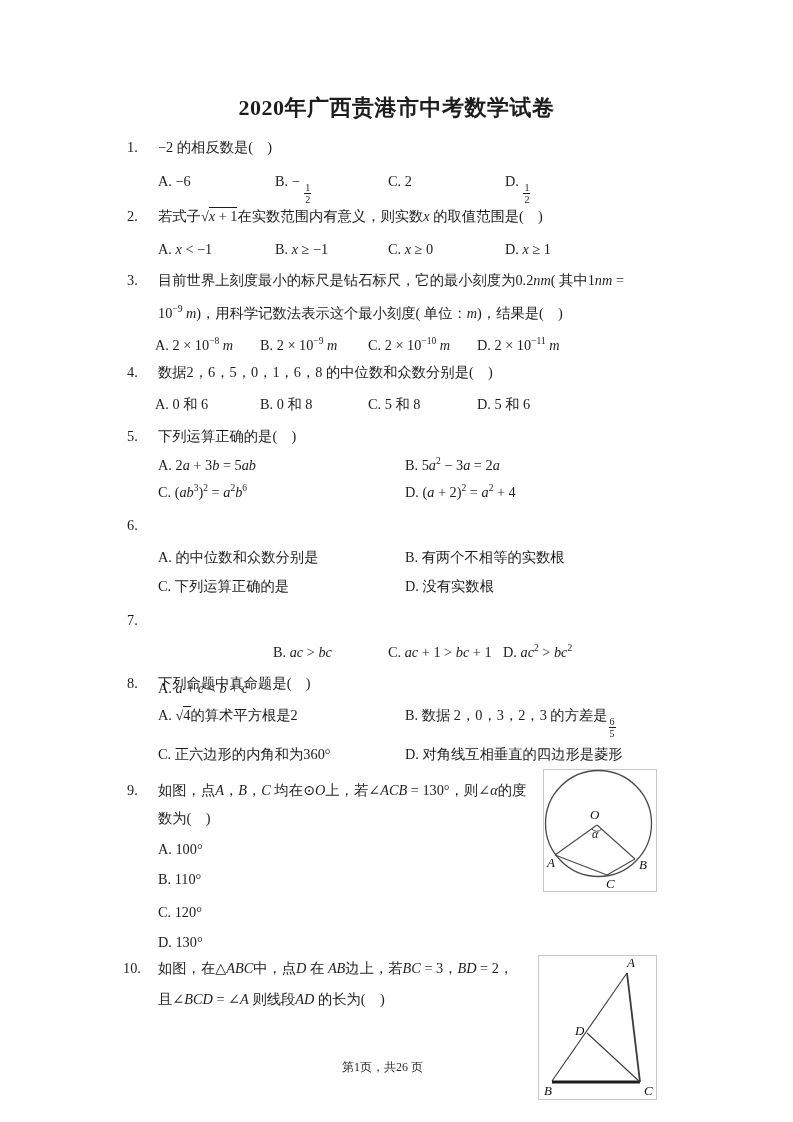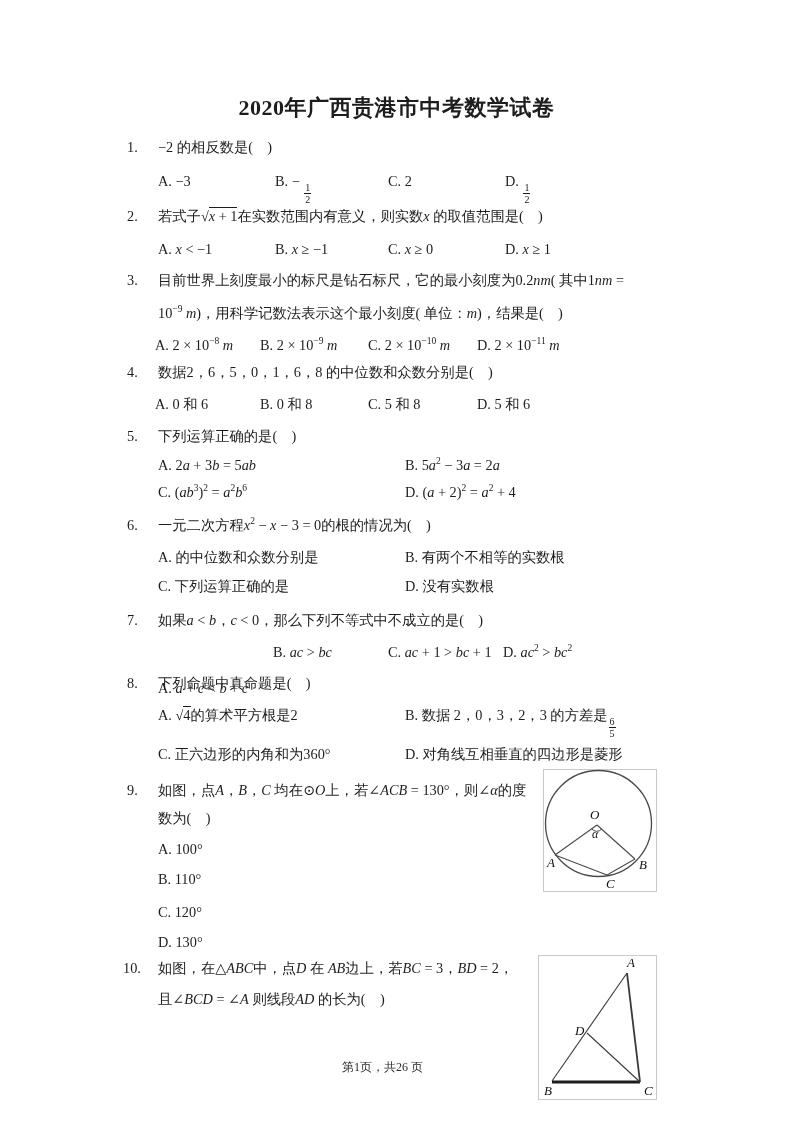--- a/index.html
+++ b/index.html
@@ -25,21 +25,21 @@
 </style>
 </head>
 <body>
 
 <div class="page">
 
   <h1 class="title">2020年广西贵港市中考数学试卷</h1>
 
   <div class="t" style="left:127px;top:139px">1.</div>
   <div class="t" style="left:158px;top:139px">−2 的相反数是(　)</div>
-  <div class="t" style="left:158px;top:173px">A. −3</div>
+  <div class="t" style="left:158px;top:173px">A. −6</div>
   <div class="t" style="left:275px;top:173px">B. − <span class="frac">
         <span class="fn">1</span>
         <span class="fd">2</span>
       </span></div>
   <div class="t" style="left:388px;top:173px">C. 2</div>
   <div class="t" style="left:505px;top:173px">D. <span class="frac">
         <span class="fn">1</span>
         <span class="fd">2</span>
       </span></div>
 
@@ -66,28 +66,26 @@
   <div class="t" style="left:477px;top:396px">D. 5 和 6</div>
 
   <div class="t" style="left:127px;top:428px">5.</div>
   <div class="t" style="left:158px;top:428px">下列运算正确的是(　)</div>
   <div class="t" style="left:158px;top:457px">A. 2<i>a</i> + 3<i>b</i> = 5<i>ab</i></div>
   <div class="t" style="left:405px;top:457px">B. 5<i>a</i><sup>2</sup> − 3<i>a</i> = 2<i>a</i></div>
   <div class="t" style="left:158px;top:484px">C. (<i>ab</i><sup>3</sup>)<sup>2</sup> = <i>a</i><sup>2</sup><i>b</i><sup>6</sup></div>
   <div class="t" style="left:405px;top:484px">D. (<i>a</i> + 2)<sup>2</sup> = <i>a</i><sup>2</sup> + 4</div>
 
   <div class="t" style="left:127px;top:517px">6.</div>
-  <div class="t" style="left:158px;top:517px">一元二次方程<i>x</i><sup>2</sup> − <i>x</i> − 3 = 0的根的情况为(　)</div>
   <div class="t" style="left:158px;top:549px">A. 的中位数和众数分别是</div>
   <div class="t" style="left:405px;top:549px">B. 有两个不相等的实数根</div>
   <div class="t" style="left:158px;top:578px">C. 下列运算正确的是</div>
   <div class="t" style="left:405px;top:578px">D. 没有实数根</div>
 
   <div class="t" style="left:127px;top:612px">7.</div>
-  <div class="t" style="left:158px;top:612px">如果<i>a</i> &lt; <i>b</i>，<i>c</i> &lt; 0，那么下列不等式中不成立的是(　)</div>
   <div class="t" style="left:158px;top:680px">A. <i>a</i> + <i>c</i> &lt; <i>b</i> + <i>c</i></div>
   <div class="t" style="left:273px;top:644px">B. <i>ac</i> &gt; <i>bc</i></div>
   <div class="t" style="left:388px;top:644px">C. <i>ac</i> + 1 &gt; <i>bc</i> + 1</div>
   <div class="t" style="left:503px;top:644px">D. <i>ac</i><sup>2</sup> &gt; <i>bc</i><sup>2</sup></div>
 
   <div class="t" style="left:127px;top:675px">8.</div>
   <div class="t" style="left:158px;top:675px">下列命题中真命题是(　)</div>
   <div class="t" style="left:158px;top:707px">A. <span class="sqrt">√<span class="rad">4</span></span>的算术平方根是2</div>
   <div class="t" style="left:405px;top:707px">B. 数据 2，0，3，2，3 的方差是<span class="frac">
         <span class="fn">6</span>

